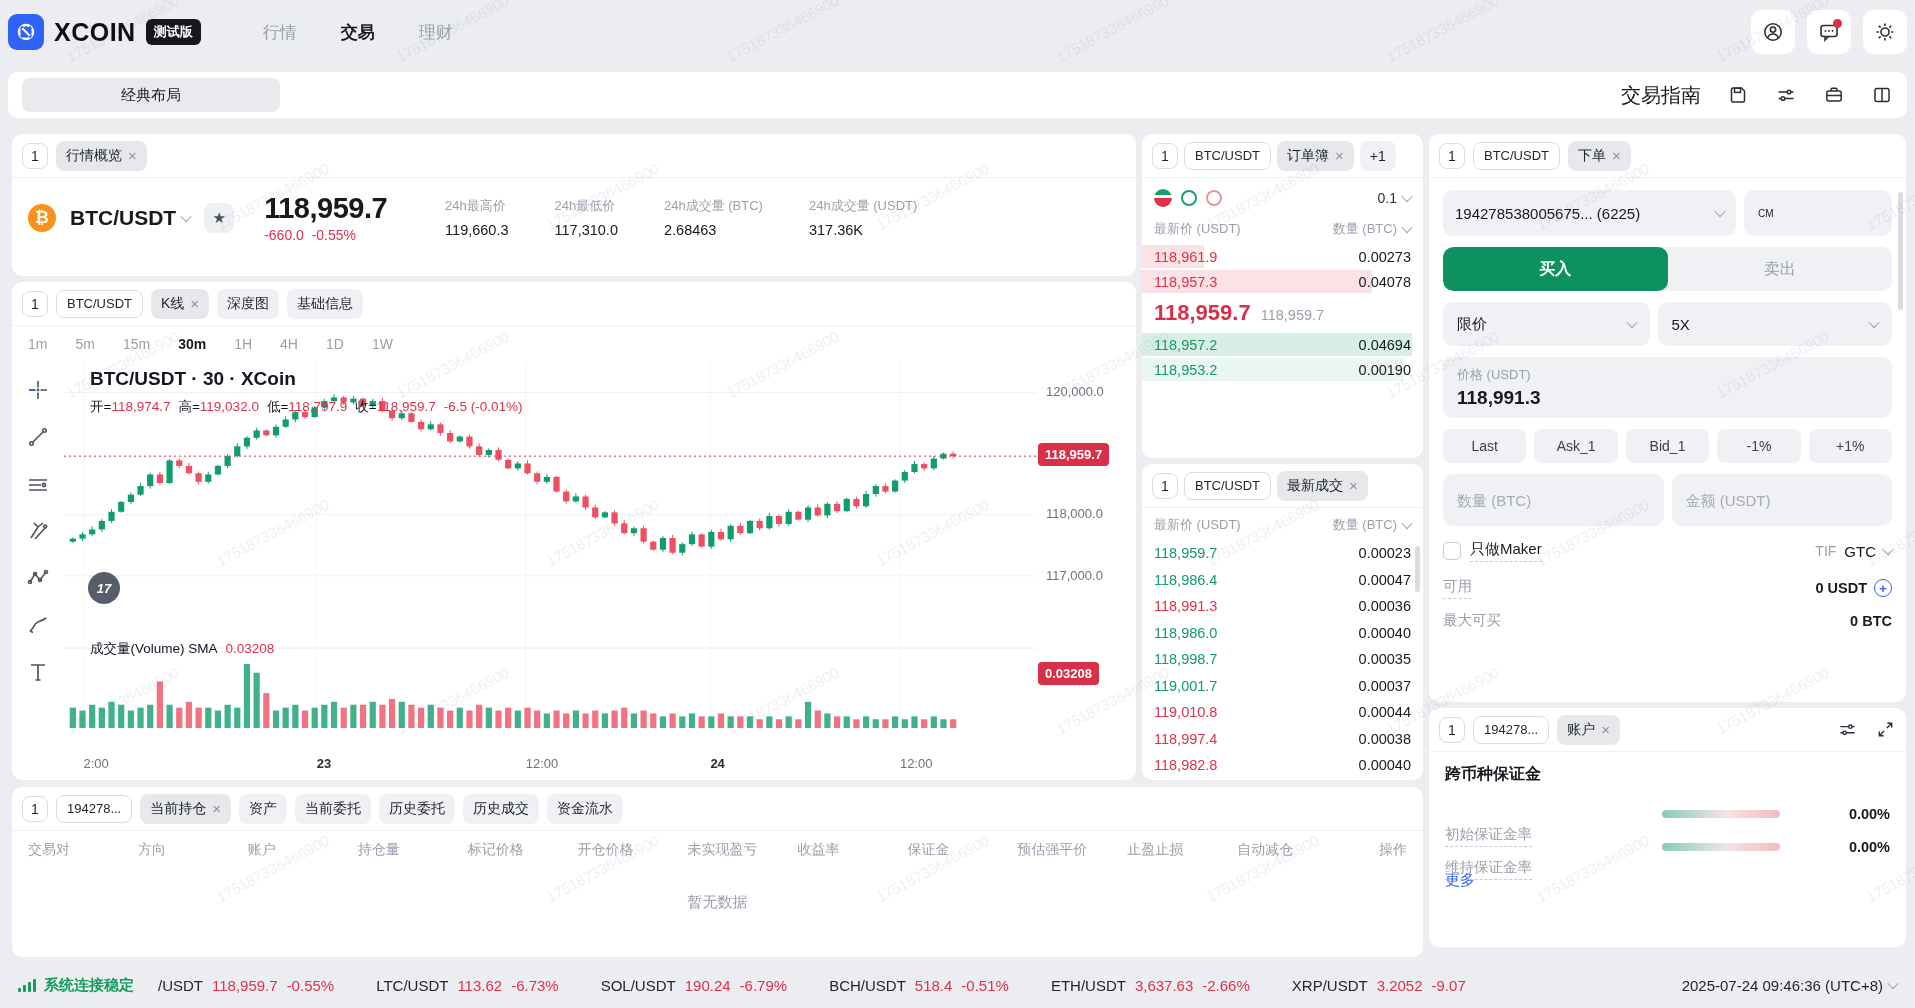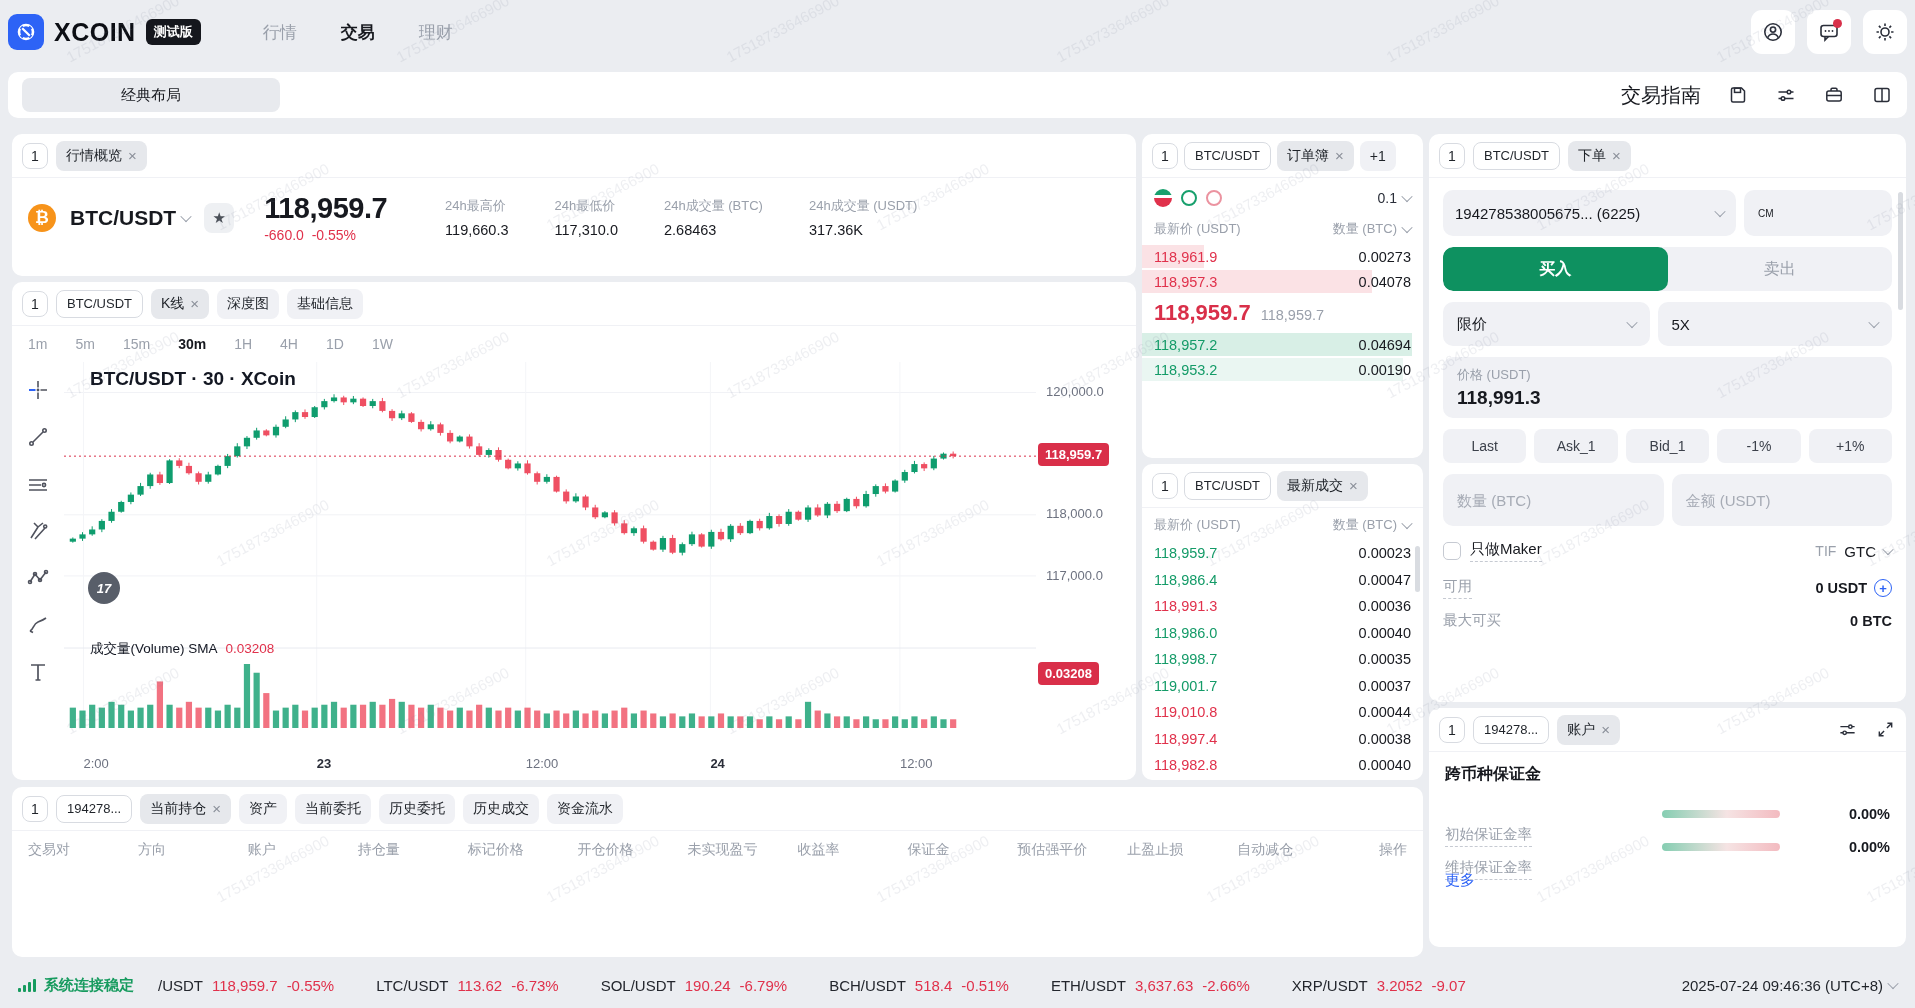--- a/index.html
+++ b/index.html
@@ -401,20 +401,21 @@
           </svg>
         </span>
       <span class="tool">
           <svg width="24" height="24" viewBox="0 0 24 24" fill="none" stroke="#50535e" stroke-width="1.7">
             <path d="M5 5 h14 M12 5 v15 M9.5 20 h5"></path>
           </svg>
         </span>
     </div>
     <div class="plot">
       <div class="legend1">BTC/USDT · 30 · XCoin</div>
+      <div class="legend2" id="ohlc-legend"><span class="k">开=</span><span class="v">118,974.7</span><span class="k">高=</span><span class="v">119,032.0</span><span class="k">低=</span><span class="v">118,797.9</span><span class="k">收=</span><span class="v">118,959.7</span><span class="v">-6.5 (-0.01%)</span></div>
       <div class="legend3">
         <span>成交量(Volume) SMA</span><span class="v">0.03208</span>
       </div>
       <div class="tv-logo">17</div>
       <svg id="candles-svg" width="972" height="392" style="position:absolute;left:0;top:0;">
           <line x1="0" x2="972" y1="30.56179775280899" y2="30.56179775280899" stroke="#f1f2f6" stroke-width="1"></line>
           <line x1="0" x2="972" y1="152.80898876404495" y2="152.80898876404495" stroke="#f1f2f6" stroke-width="1"></line>
           <line x1="0" x2="972" y1="213.93258426966293" y2="213.93258426966293" stroke="#f1f2f6" stroke-width="1"></line>
           <line x1="19.44" x2="19.44" y1="0" y2="356" stroke="#f4f5f8" stroke-width="1"></line>
           <line x1="252.72" x2="252.72" y1="0" y2="356" stroke="#f4f5f8" stroke-width="1"></line>
@@ -973,20 +974,21 @@
       <span>标记价格</span>
       <span>开仓价格</span>
       <span>未实现盈亏</span>
       <span>收益率</span>
       <span>保证金</span>
       <span>预估强平价</span>
       <span>止盈止损</span>
       <span>自动减仓</span>
       <span>操作</span>
     </div>
+  <div class="pos-empty">暂无数据</div>
 </section>
 
 <footer class="ticker">
   <div class="sys-status">
     <span class="bars">
         <i style="height:4px"></i>
         <i style="height:7px"></i>
         <i style="height:10px"></i>
         <i style="height:13px"></i>
       </span>

